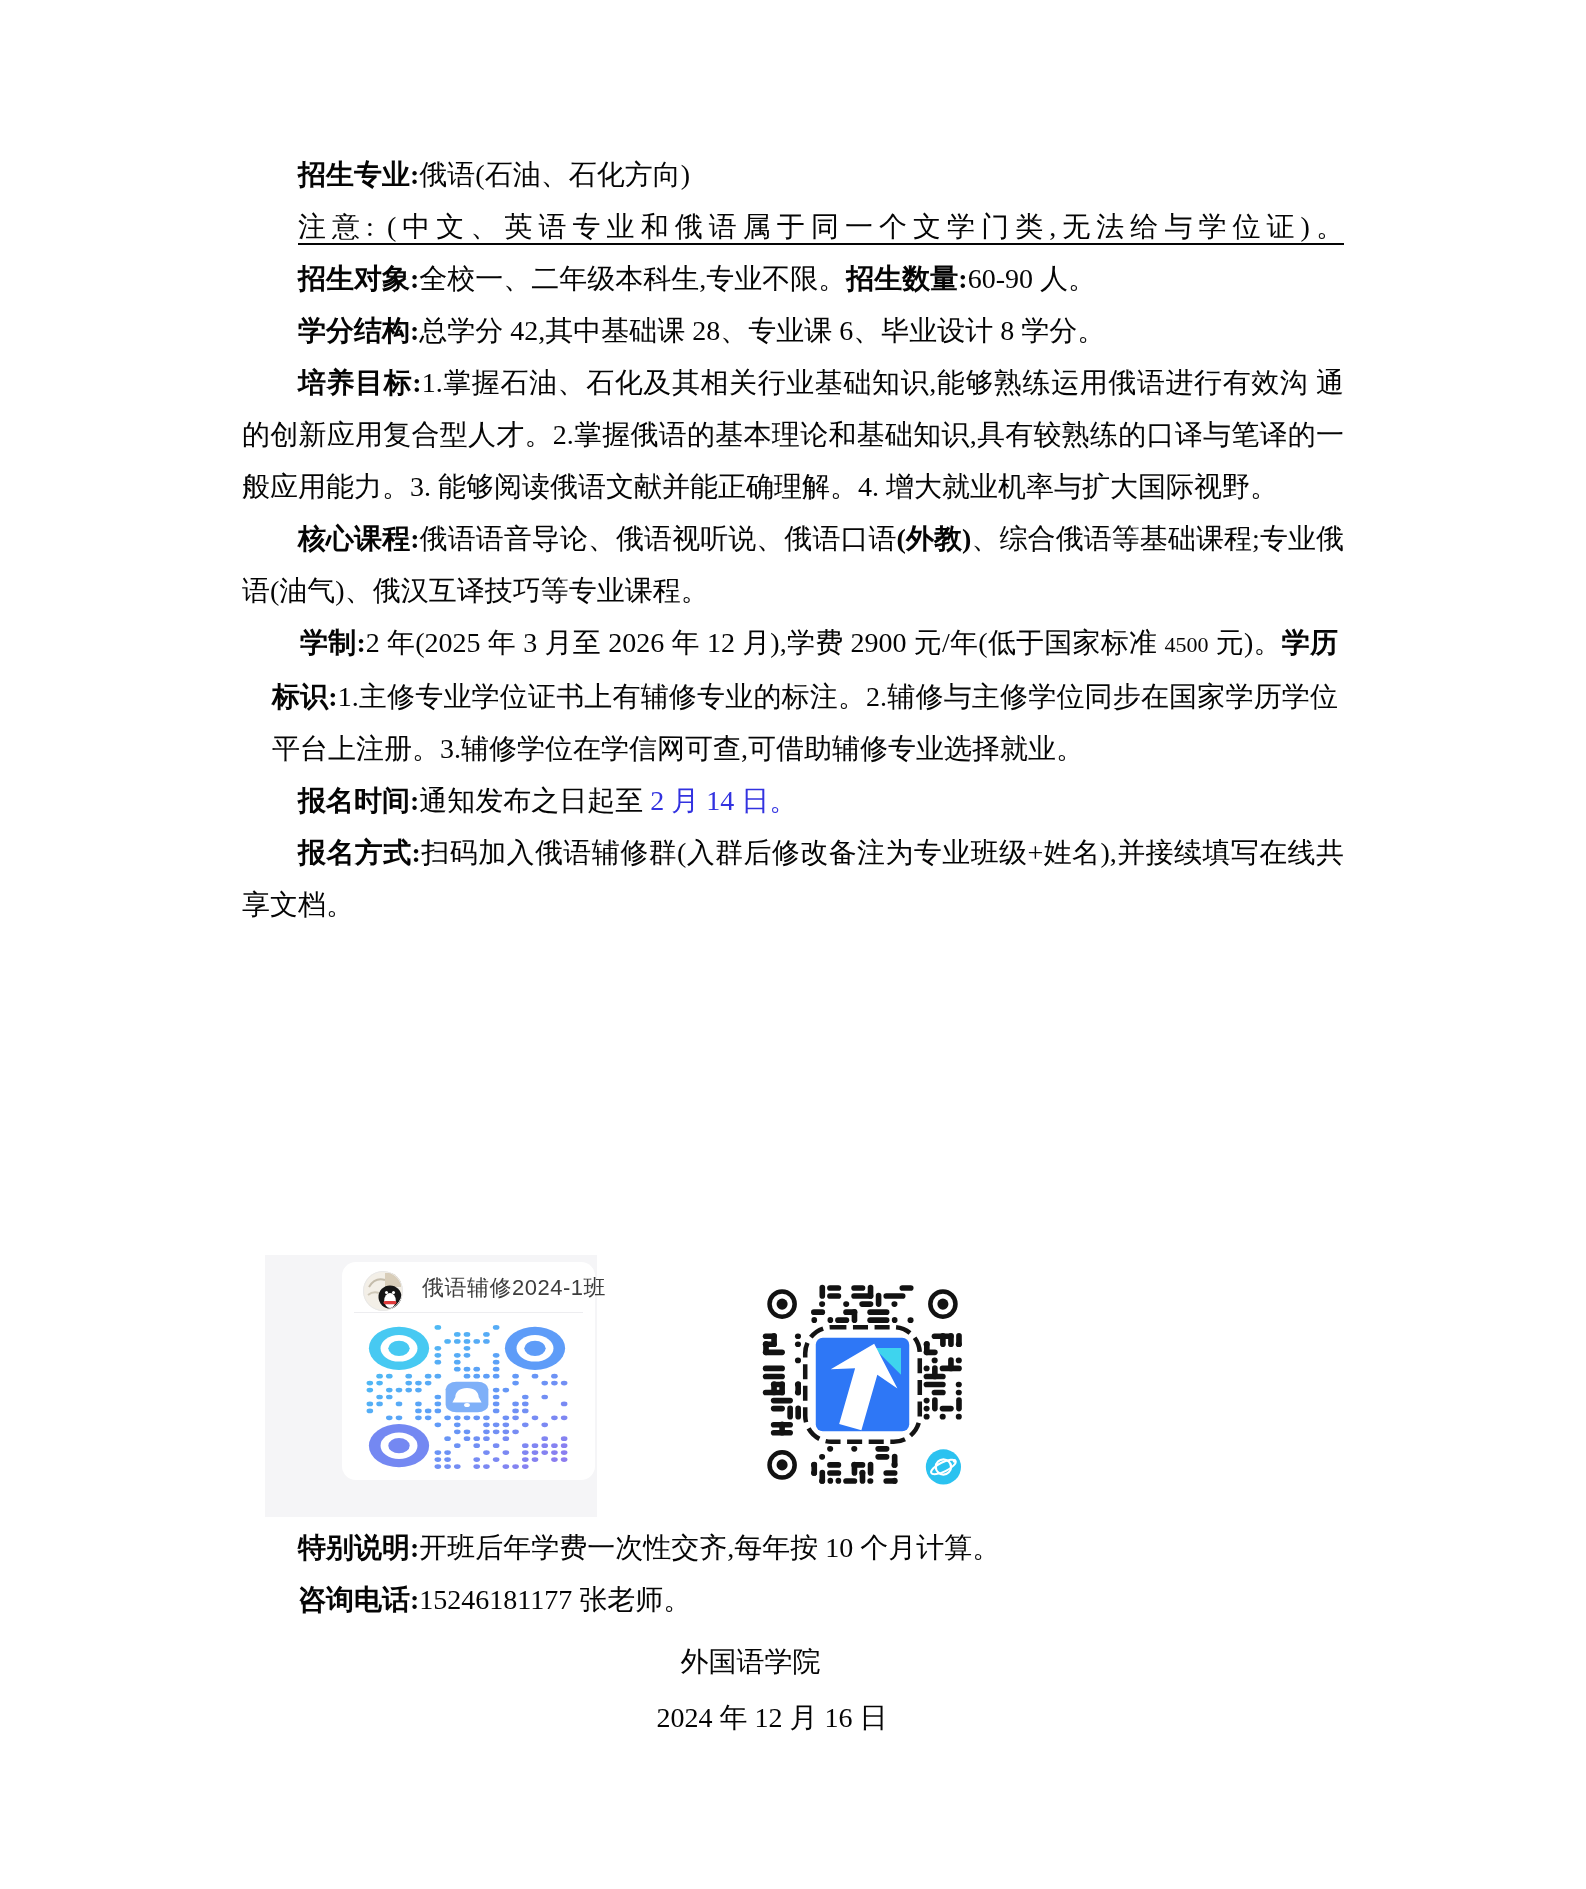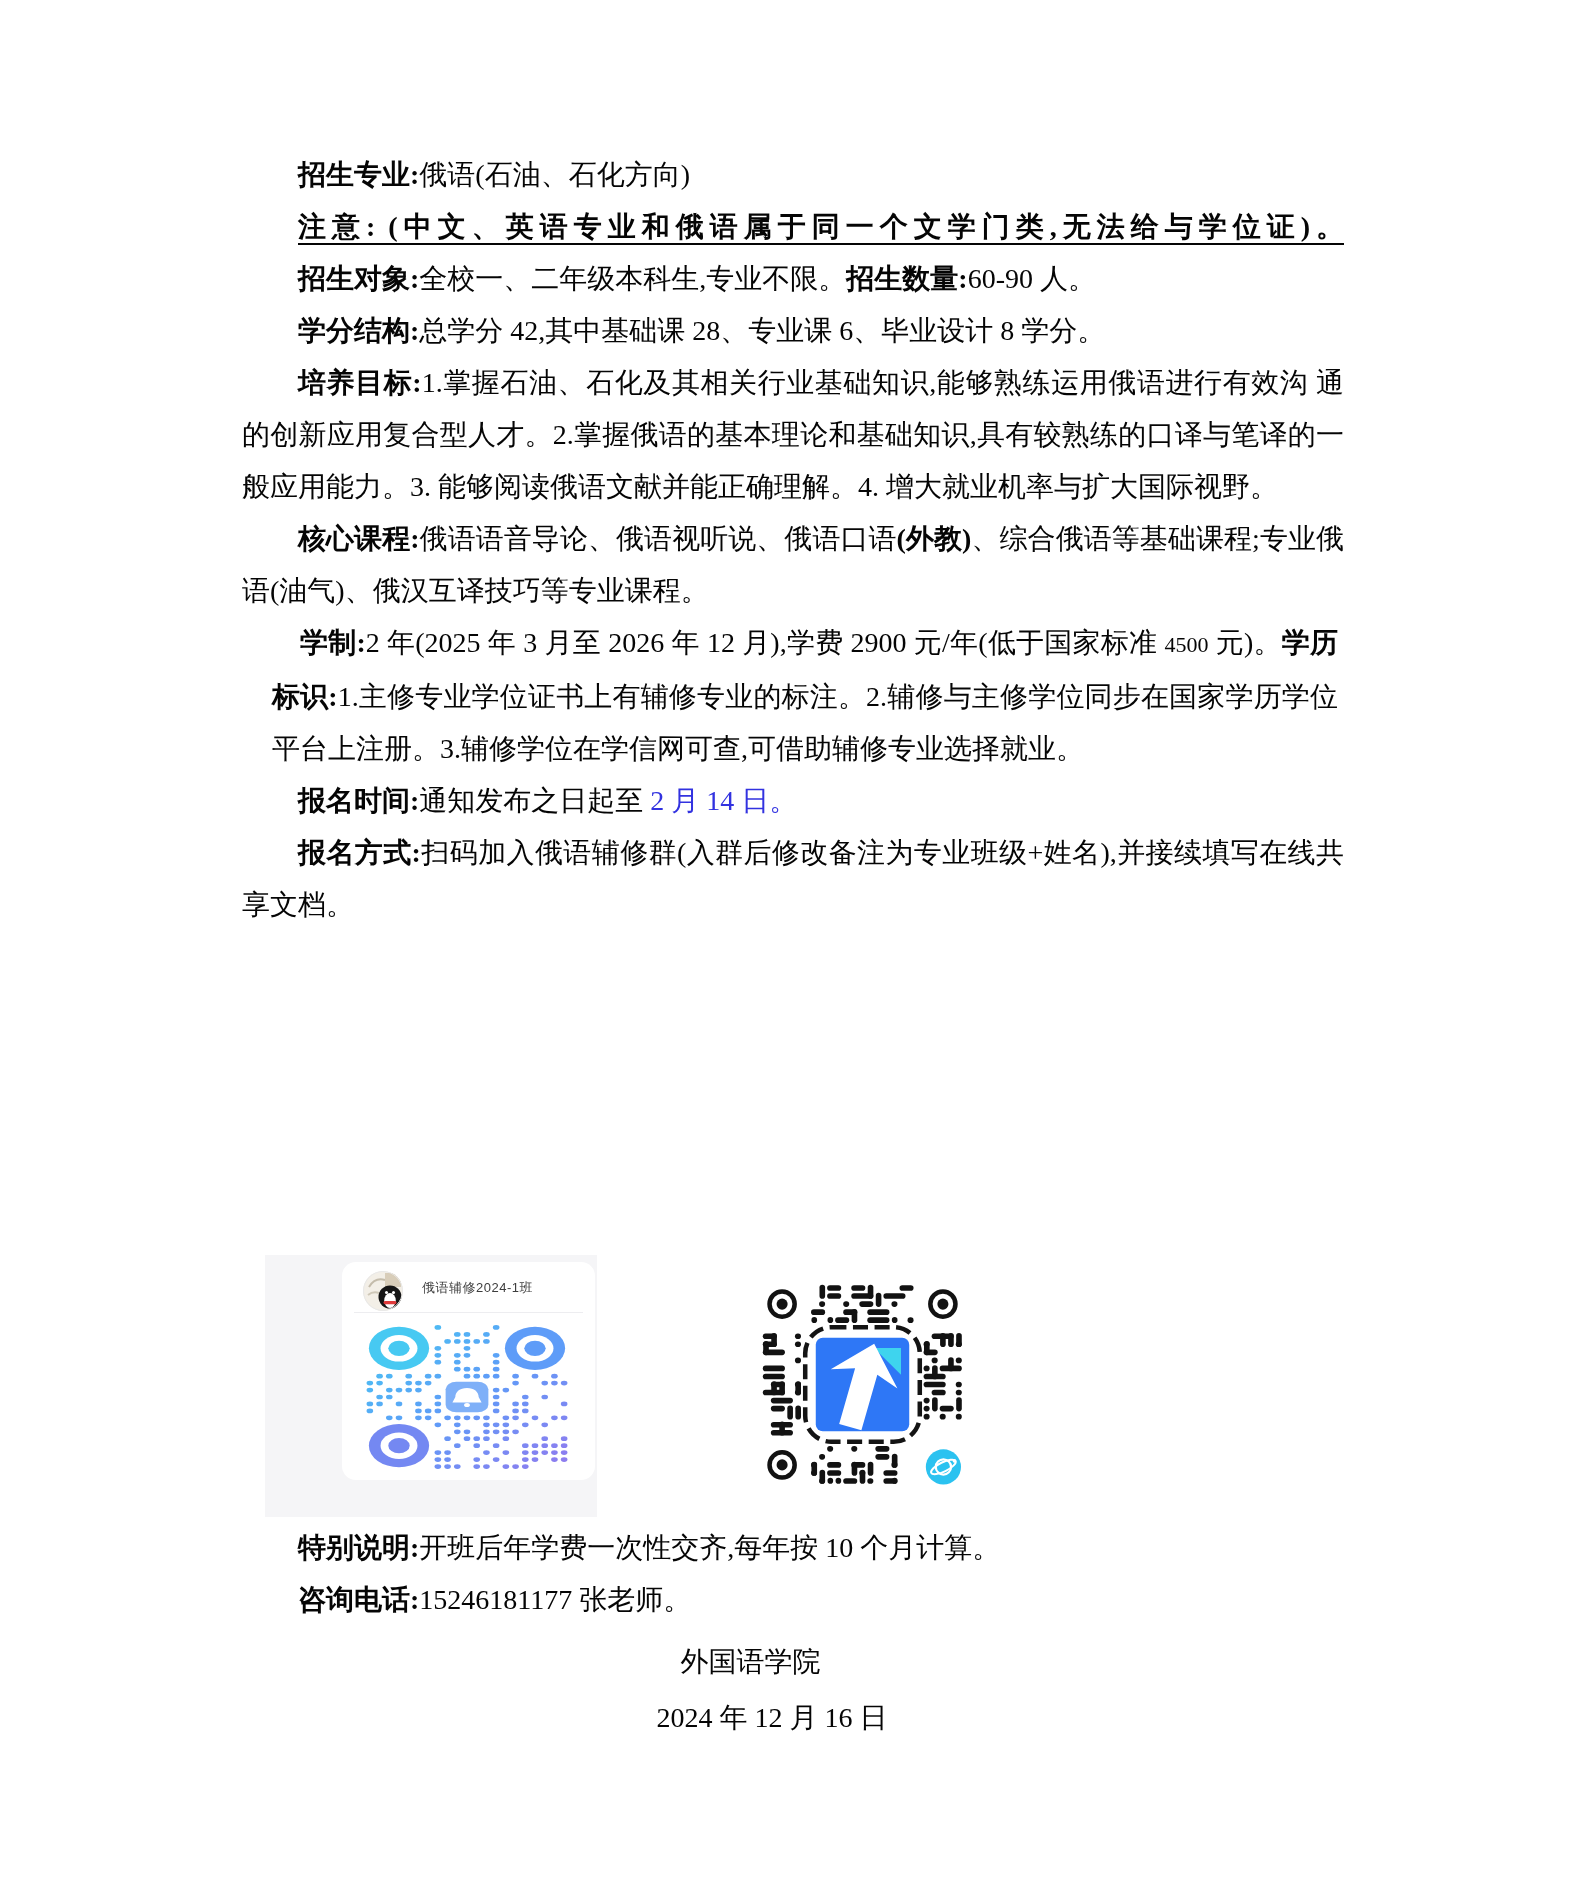--- a/index.html
+++ b/index.html
@@ -1,41 +1,41 @@
 <!DOCTYPE html>
 <html style="--accent-blue: #3232e0; --qr-cyan: #47c9f2; --qr-blue: #5e9cf8; --qr-purple: #8f7bef; --qr-center-blue: #7fb0f8; --logo-blue: #2e77f6; --logo-fold-cyan: #3ed4ee; --planet-cyan: #2bc2f0; --qr-black: #121212;"><head>
 <meta charset="utf-8">
 <style>
   html,body{margin:0;padding:0;background:#ffffff;}
   .page{position:relative;width:1586px;height:1889px;background:#ffffff;overflow:hidden;
         font-family:"Liberation Serif","DejaVu Serif",serif;color:#050505;}
   .doc{position:absolute;left:242px;top:149px;width:1102px;font-size:28px;line-height:52px;
        text-align:justify;text-justify:inter-ideograph;}
   .doc p{margin:0;text-indent:2em;}
-  .doc p.jl{text-align-last:justify;font-weight:bold;}
+  .doc p.jl{text-align-last:justify;}
   .doc p.ul-line{text-decoration:underline;text-underline-offset:7px;text-decoration-thickness:1.5px;}
   .doc p.inset{margin-left:30px;margin-right:6px;text-indent:1em;}
   .b{font-weight:bold;margin-top:40px;}
   .blue{color:var(--accent-blue,#3232e0);}
   .sans{font-family:Liberation Serif, serif;font-size:22px;}
   .doc2{position:absolute;left:242px;top:1522px;width:1102px;font-size:28px;line-height:52px;
         text-align:justify;}
   .doc2 p{margin:0;text-indent:2em;}
   .sig{margin-top:8px;}
   .sig div{line-height:56px;}
   .sig-org{text-align:center;padding-right:85px;}
   .sig-date{text-align:center;padding-right:42px;}
   
   .qq-card{position:absolute;left:265px;top:1255px;width:332px;height:262px;background:#f5f5f7;}
   .qq-card-inner{position:absolute;left:77px;top:7px;width:253px;height:218px;background:#ffffff;
                  border-radius:14px;}
   .qq-header{position:absolute;left:0;top:0;width:253px;height:50px;}
   .qq-avatar{position:absolute;left:21px;top:9px;width:40px;height:40px;}
   .qq-group-name{position:absolute;left:80px;top:0;height:50px;line-height:52px;
-                 font-family:"Liberation Sans","DejaVu Sans",sans-serif;font-size:13px;color:#3d3d3d;
+                 font-family:"Liberation Sans","DejaVu Sans",sans-serif;font-size:22px;color:#3d3d3d;
                  letter-spacing:.5px;white-space:nowrap;}
   .qq-divider{position:absolute;left:12px;top:50px;width:229px;height:1px;background:#ededf0;}
   #left-qr{position:absolute;left:23px;top:62px;width:204px;height:146px;}
   
   #right-qr{position:absolute;left:762px;top:1282px;width:201px;height:205px;}
 </style>
 </head>
 <body>
 
 <div class="page">

